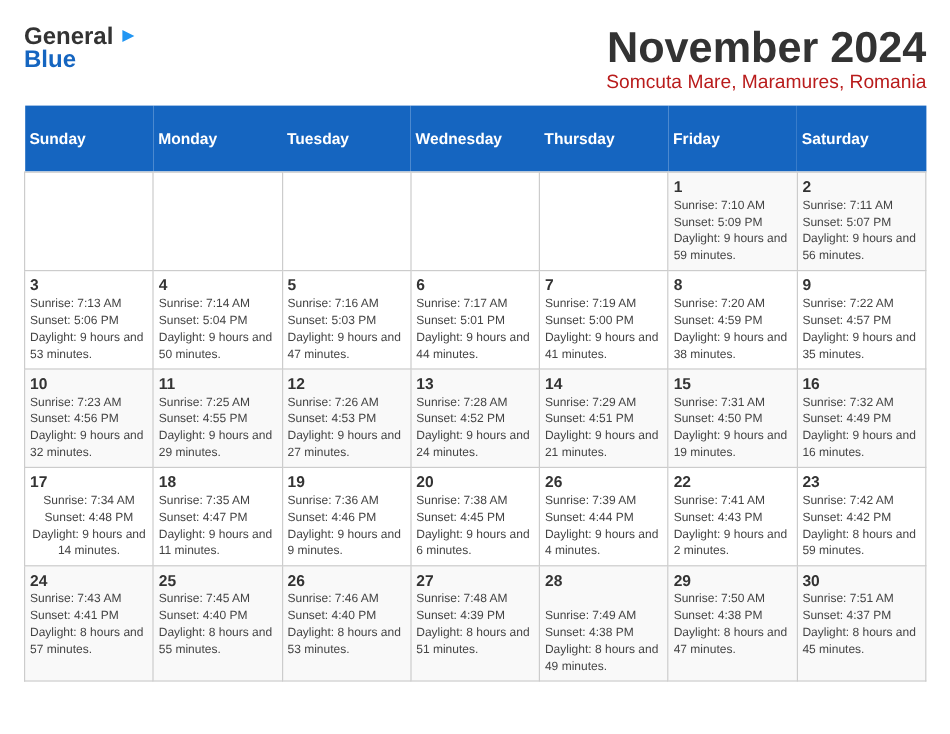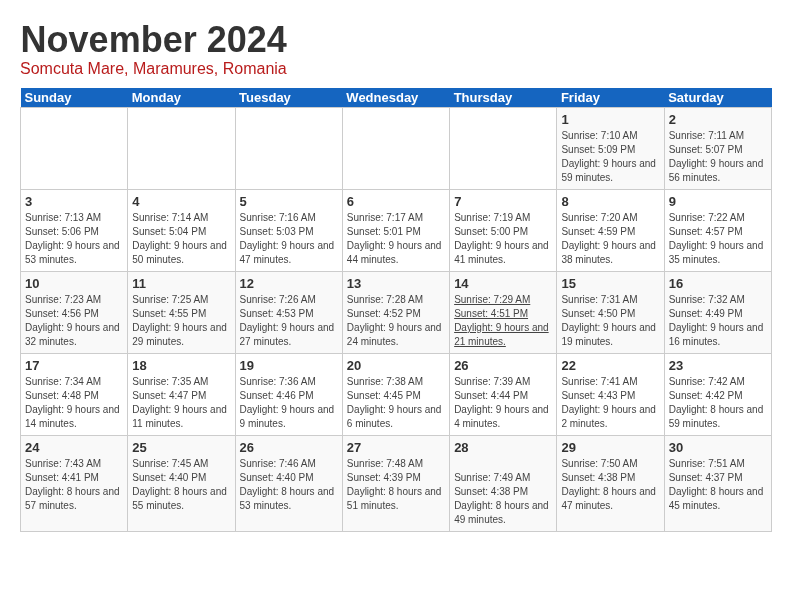--- a/index.html
+++ b/index.html
@@ -40,21 +40,21 @@
       color: #b91c1c;
     }
     table {
       width: 100%;
       border-collapse: collapse;
       font-size: 11px;
     }
     thead tr th {
       background-color: #1565c0;
       color: #fff;
-      padding: 2px 4px;
+      padding: 20px 4px;
       text-align: left;
       font-size: 13px;
       font-weight: bold;
     }
     tbody tr td {
       border: 1px solid #ccc;
       vertical-align: top;
       padding: 4px;
       width: calc(100% / 7);
       min-height: 80px;
@@ -76,20 +76,29 @@
       line-height: 1.4;
     }
     .empty-cell {
       background: #fff !important;
     }
   </style>
 </head>
 <body>
 
 <div class="header-area">
+  <div class="logo">
+    <div class="logo-row">
+      <span style="font-size:20px;font-weight:bold;color:#333;">General</span>
+      <svg width="18" height="18" viewBox="0 0 18 18" style="margin-left:2px;margin-top:-4px;">
+        <polygon points="4,14 14,9 4,4" fill="#2196f3"></polygon>
+      </svg>
+    </div>
+    <span style="font-size:20px;font-weight:bold;color:#1565c0;margin-top:-4px;">Blue</span>
+  </div>
   <div class="title-area">
     <div class="month-title">November 2024</div>
     <div class="location">Somcuta Mare, Maramures, Romania</div>
   </div>
 </div>
 
 <table>
   <thead>
     <tr>
     <th>Sunday</th>
@@ -185,41 +194,41 @@
 Daylight: 9 hours and 27 minutes.</div>
         </td>
         <td>
           <span class="day-number">13</span>
           <div class="day-info" style="white-space: pre-line;">Sunrise: 7:28 AM
 Sunset: 4:52 PM
 Daylight: 9 hours and 24 minutes.</div>
         </td>
         <td>
           <span class="day-number">14</span>
-          <div class="day-info" style="white-space: pre-line; text-decoration: underline;">Sunrise: 7:29 AM
+          <div class="day-info" style="white-space: pre-line;">Sunrise: 7:29 AM
 Sunset: 4:51 PM
 Daylight: 9 hours and 21 minutes.</div>
         </td>
         <td>
           <span class="day-number">15</span>
           <div class="day-info" style="white-space: pre-line;">Sunrise: 7:31 AM
 Sunset: 4:50 PM
 Daylight: 9 hours and 19 minutes.</div>
         </td>
         <td>
           <span class="day-number">16</span>
           <div class="day-info" style="white-space: pre-line;">Sunrise: 7:32 AM
 Sunset: 4:49 PM
 Daylight: 9 hours and 16 minutes.</div>
         </td>
       </tr>
       <tr>
         <td>
           <span class="day-number">17</span>
-          <div class="day-info" style="white-space: pre-line;">Sunrise: 7:34 AM
+          <div class="day-info" style="white-space: pre-line; text-align: center;">Sunrise: 7:34 AM
 Sunset: 4:48 PM
 Daylight: 9 hours and 14 minutes.</div>
         </td>
         <td>
           <span class="day-number">18</span>
           <div class="day-info" style="white-space: pre-line;">Sunrise: 7:35 AM
 Sunset: 4:47 PM
 Daylight: 9 hours and 11 minutes.</div>
         </td>
         <td>

